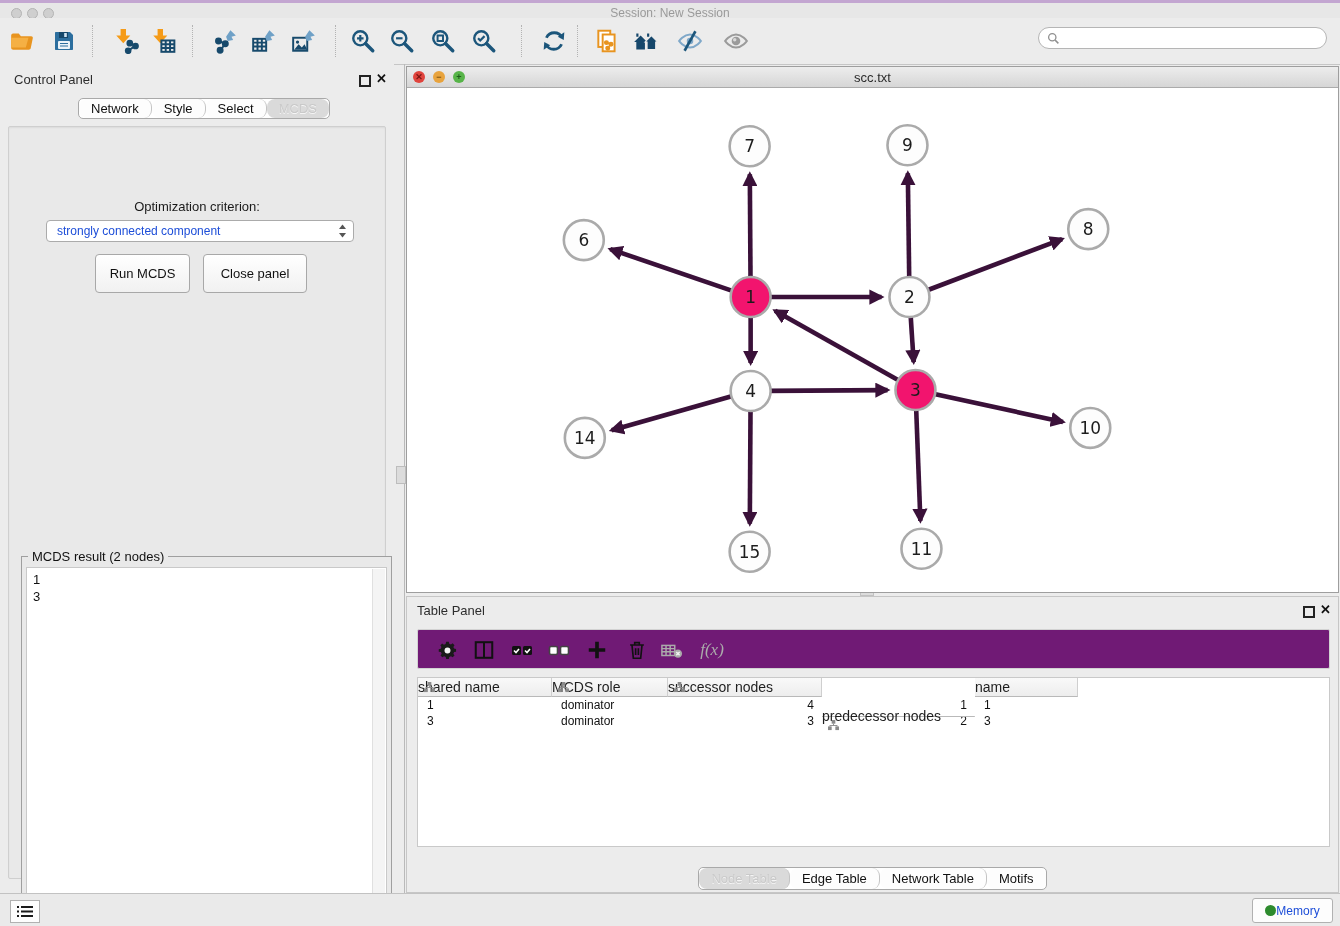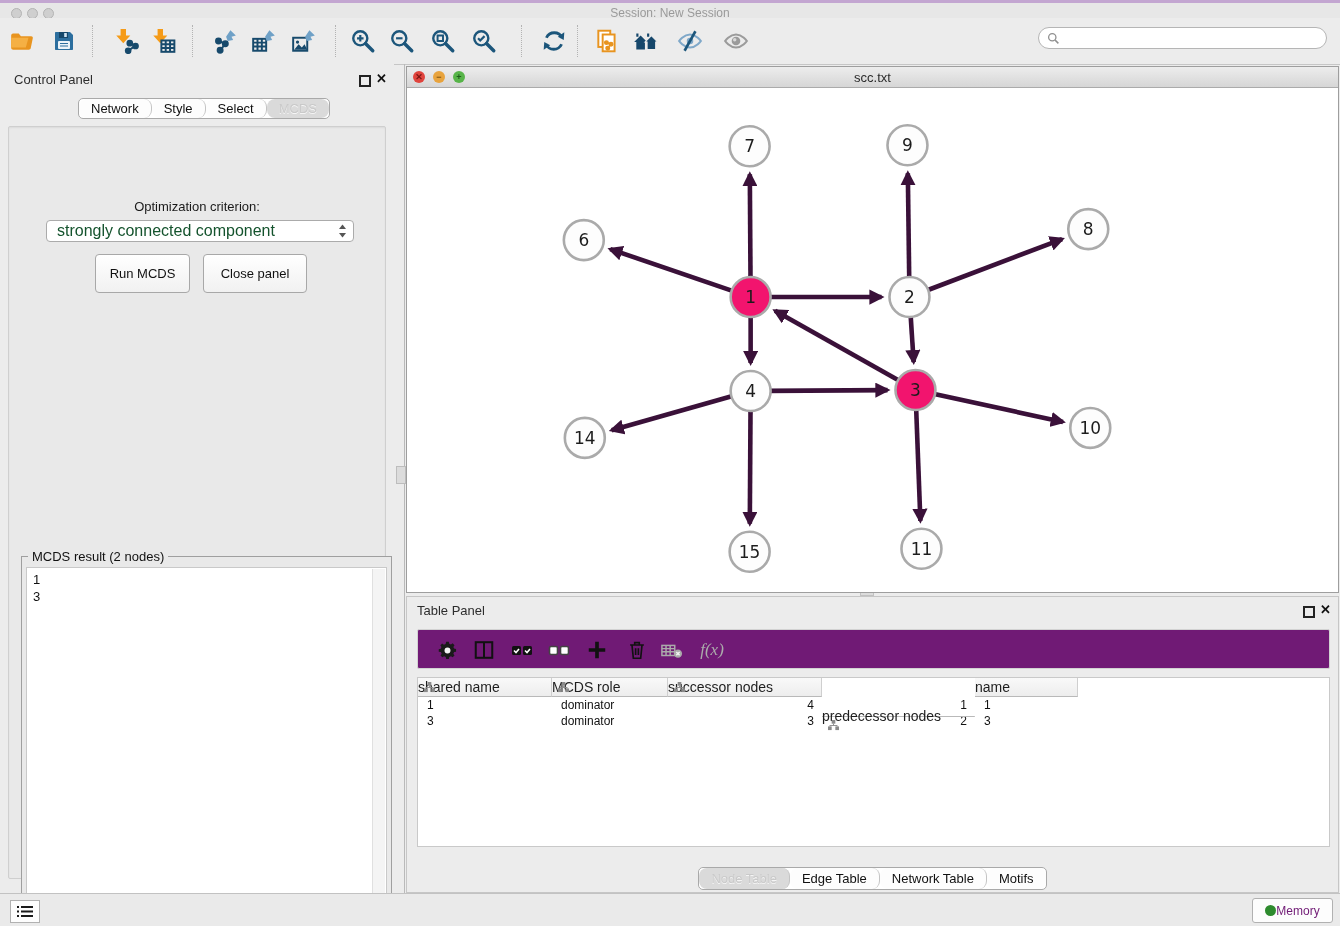--- a/index.html
+++ b/index.html
@@ -30,21 +30,21 @@
     overflow:hidden;background:#fff;}
   .tabgroup .seg{display:flex;align-items:center;justify-content:center;font-size:13px;
     padding:0 12px;border-right:1px solid #c4c4c4;background:#fdfdfd;color:#111;white-space:nowrap;border-radius:8px;}
   .tabgroup .seg:last-child{border-right:none;}
   .tabgroup .seg.active{background:#dadada;color:#c9c9c9;text-shadow:0 1px 0 #f5f5f5;}
   .inner-panel{left:8px;top:62px;width:376px;height:751px;background:#e9e9e9;
     border:1px solid #cfcfcf;border-radius:2px;box-shadow:inset 0 1px 2px rgba(0,0,0,0.06);}
   .opt-label{left:0;top:72px;width:100%;text-align:center;font-size:13px;color:#1a1a1a;}
   .dropdown{left:37px;top:93px;width:308px;height:22px;background:#fff;border:1px solid #ababab;
     border-radius:4px;display:flex;align-items:center;box-sizing:border-box;padding:0 6px 0 10px;}
-  .dropdown .val{flex:1;font-size:16px;color:#14532d;}
+  .dropdown .val{flex:1;font-size:12px;color:#1d4ed8;}
   .btn{position:absolute;height:39px;background:linear-gradient(#ffffff,#f1f1f1);border:1px solid #a8a8a8;
     border-radius:4px;font-size:13px;color:#111;display:flex;align-items:center;justify-content:center;box-sizing:border-box;}
   .fieldset{left:12px;top:429px;width:369px;height:381px;border:1px solid #9f9f9f;background:#e9e9e9;}
   .fieldset .legend{position:absolute;left:6px;top:-8px;background:#e9e9e9;padding:0 4px;font-size:13px;color:#111;}
   .result-area{position:absolute;left:4px;top:10px;right:4px;bottom:5px;background:#fff;border:1px solid #c9c9c9;}
   .result-area pre{margin:0;padding:3px 6px;font-family:"Liberation Sans",sans-serif;font-size:13px;line-height:17px;color:#111;}
   .result-scroll{position:absolute;top:1px;right:1px;width:12px;bottom:1px;background:#f4f4f4;border-left:1px solid #e0e0e0;}
 
   
   .vsplit{left:404px;top:64px;width:1px;height:829px;background:#b9b9b9;}
@@ -72,21 +72,21 @@
   .dt-hcell .treeicon{position:absolute;left:6px;top:4px;}
   .dt-row{display:flex;height:16px;}
   .dt-cell{box-sizing:border-box;font-size:12px;color:#111;line-height:16px;overflow:hidden;white-space:nowrap;}
   .bottom-tabs{position:absolute;left:0;top:270px;width:100%;display:flex;justify-content:center;}
 
   
   .statusbar{left:0;top:893px;width:1340px;height:33px;background:#eaeaea;border-top:1px solid #c2c2c2;box-sizing:border-box;}
   .list-btn{left:10px;top:6px;width:28px;height:21px;background:#fdfdfd;border:1px solid #b1b1b1;
     display:flex;align-items:center;justify-content:center;}
   .memory-btn{right:7px;top:4px;width:79px;height:23px;background:#fdfdfd;border:1px solid #b1b1b1;border-radius:3px;
-    display:flex;align-items:center;justify-content:center;gap:0;font-size:12px;color:#701a75;}
+    display:flex;align-items:center;justify-content:center;gap:0;font-size:12px;color:#1d4ed8;}
   .memdot{width:11px;height:11px;border-radius:50%;background:#2e8b2e;}
 </style>
 </head>
 <body>
 
 <div class="screen">
 
   <div class="abs desktop-strip"></div>
   <div class="abs mac-titlebar">
     <div class="abs mac-dot" style="left:11px"></div>

